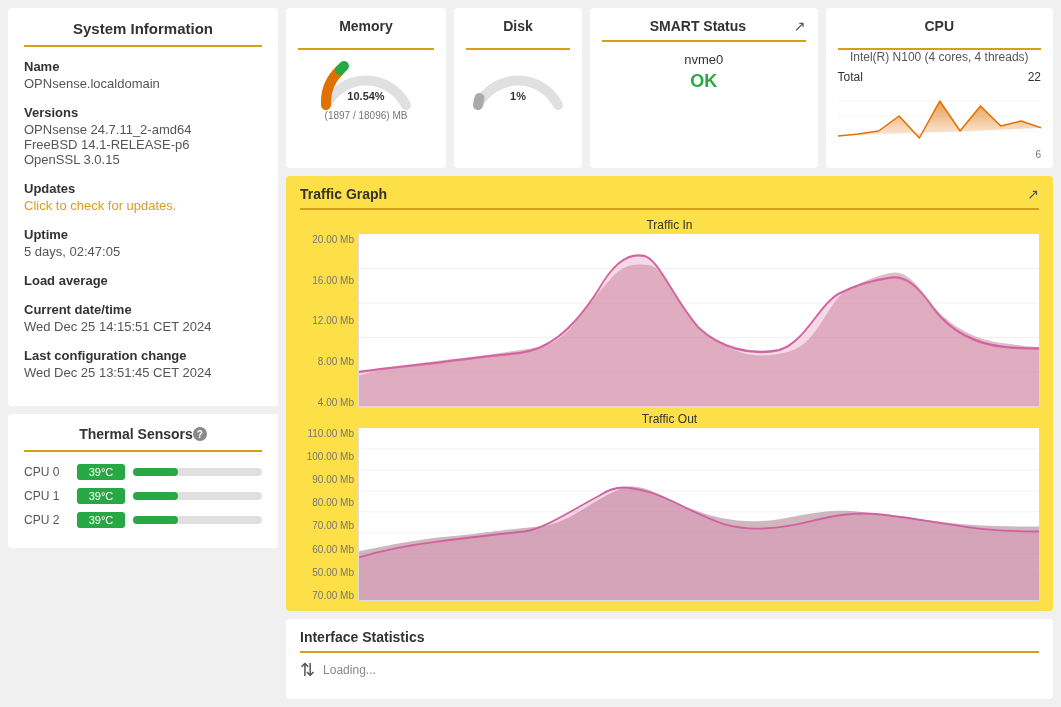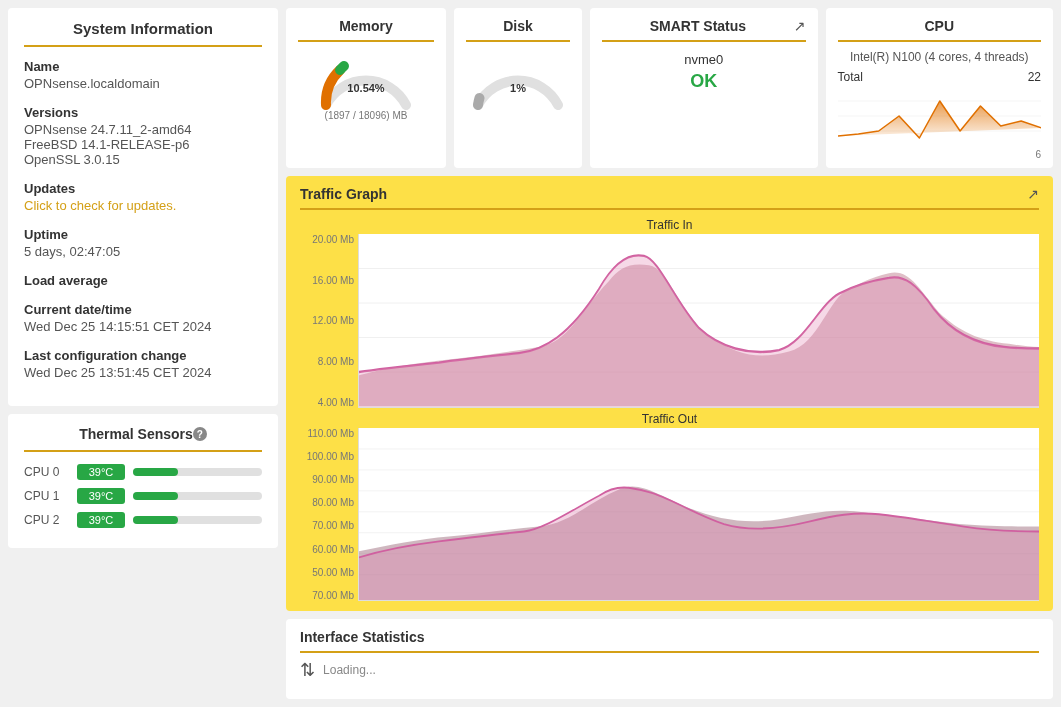--- a/index.html
+++ b/index.html
@@ -134,42 +134,41 @@
       border-radius: 4px;
       padding: 10px 12px;
       display: flex;
       flex-direction: column;
       align-items: center;
     }
     .metric-title {
       font-size: 14px;
       font-weight: 600;
       color: #333;
-      padding-bottom: 6px;
+      padding-bottom: 14px;
       border-bottom: 2px solid #d4a017;
       width: 100%;
       text-align: center;
-      margin-bottom: 8px;
     }
     .memory-card { width: 160px; }
     .disk-card { width: 128px; }
     .smart-card { flex: 1; }
     .cpu-card { flex: 1; }
 
     
     .gauge-container {
       position: relative;
       width: 100px;
       height: 60px;
       margin: 0 auto;
     }
     .gauge-svg { width: 100px; height: 60px; }
     .gauge-text {
       position: absolute;
-      bottom: 16px;
+      bottom: 8px;
       width: 100%;
       text-align: center;
       font-size: 11px;
       font-weight: 600;
       color: #333;
     }
     .gauge-subtext {
       font-size: 10px;
       color: #777;
       text-align: center;

